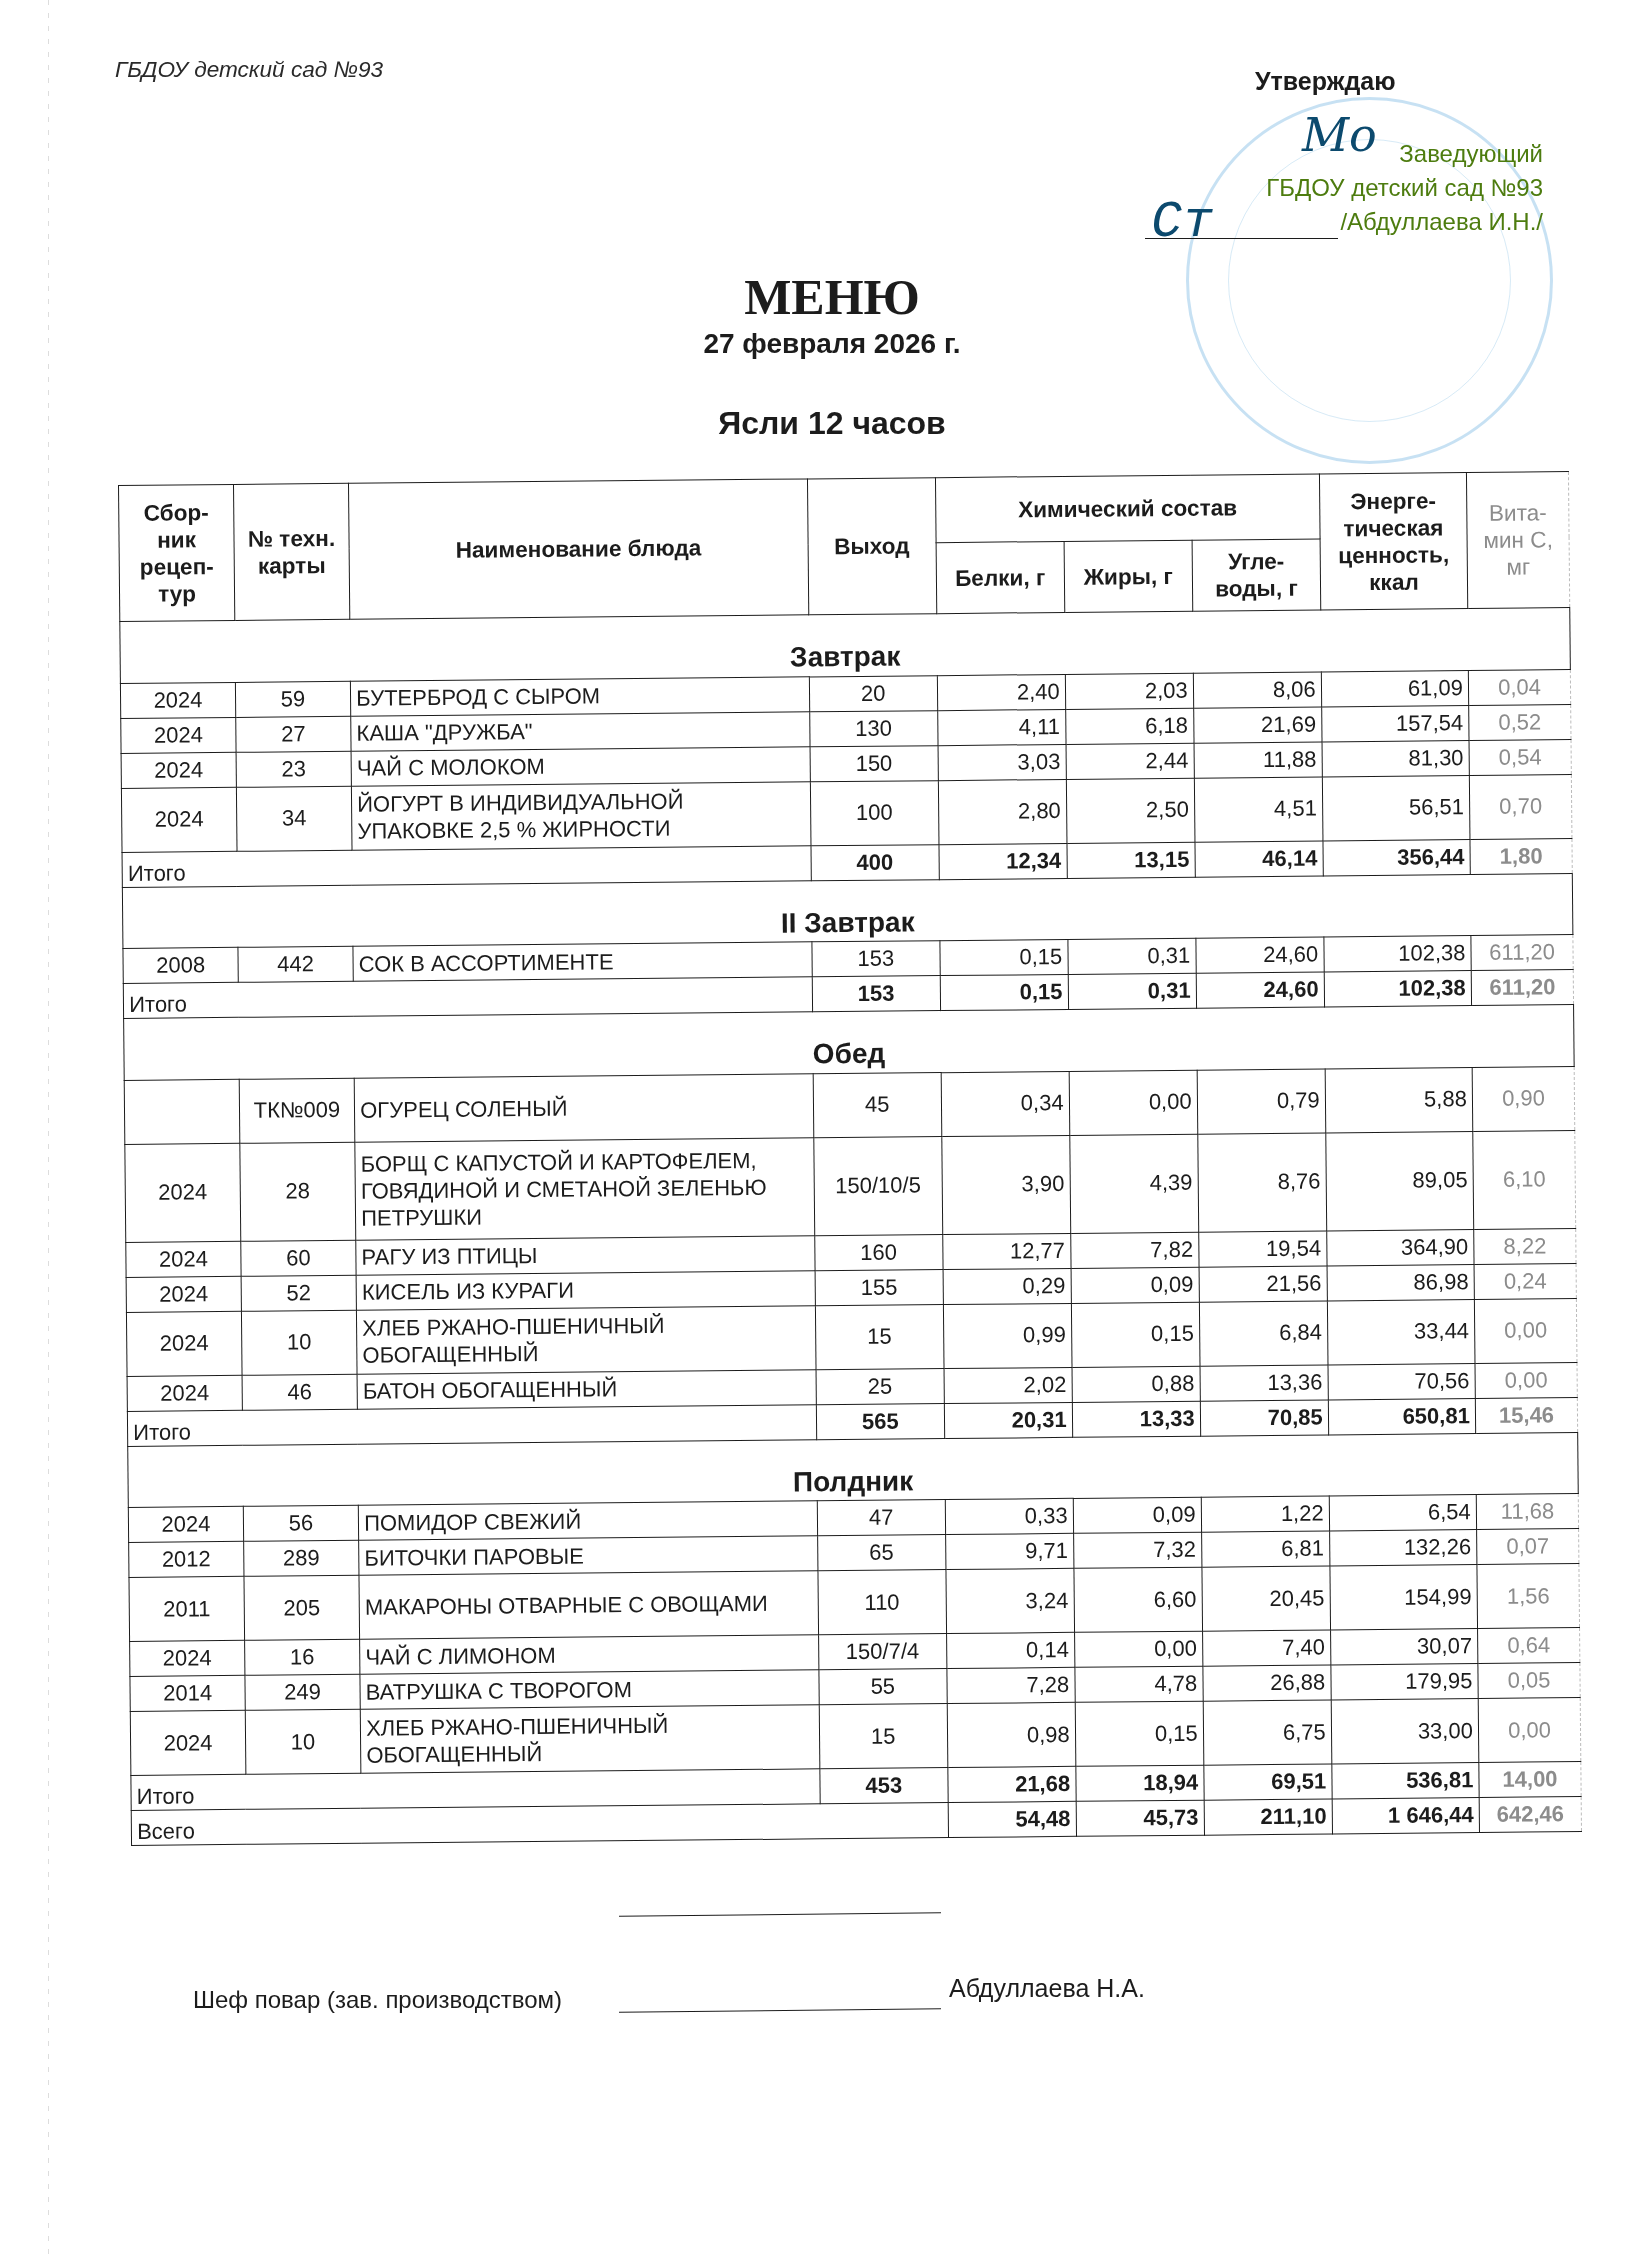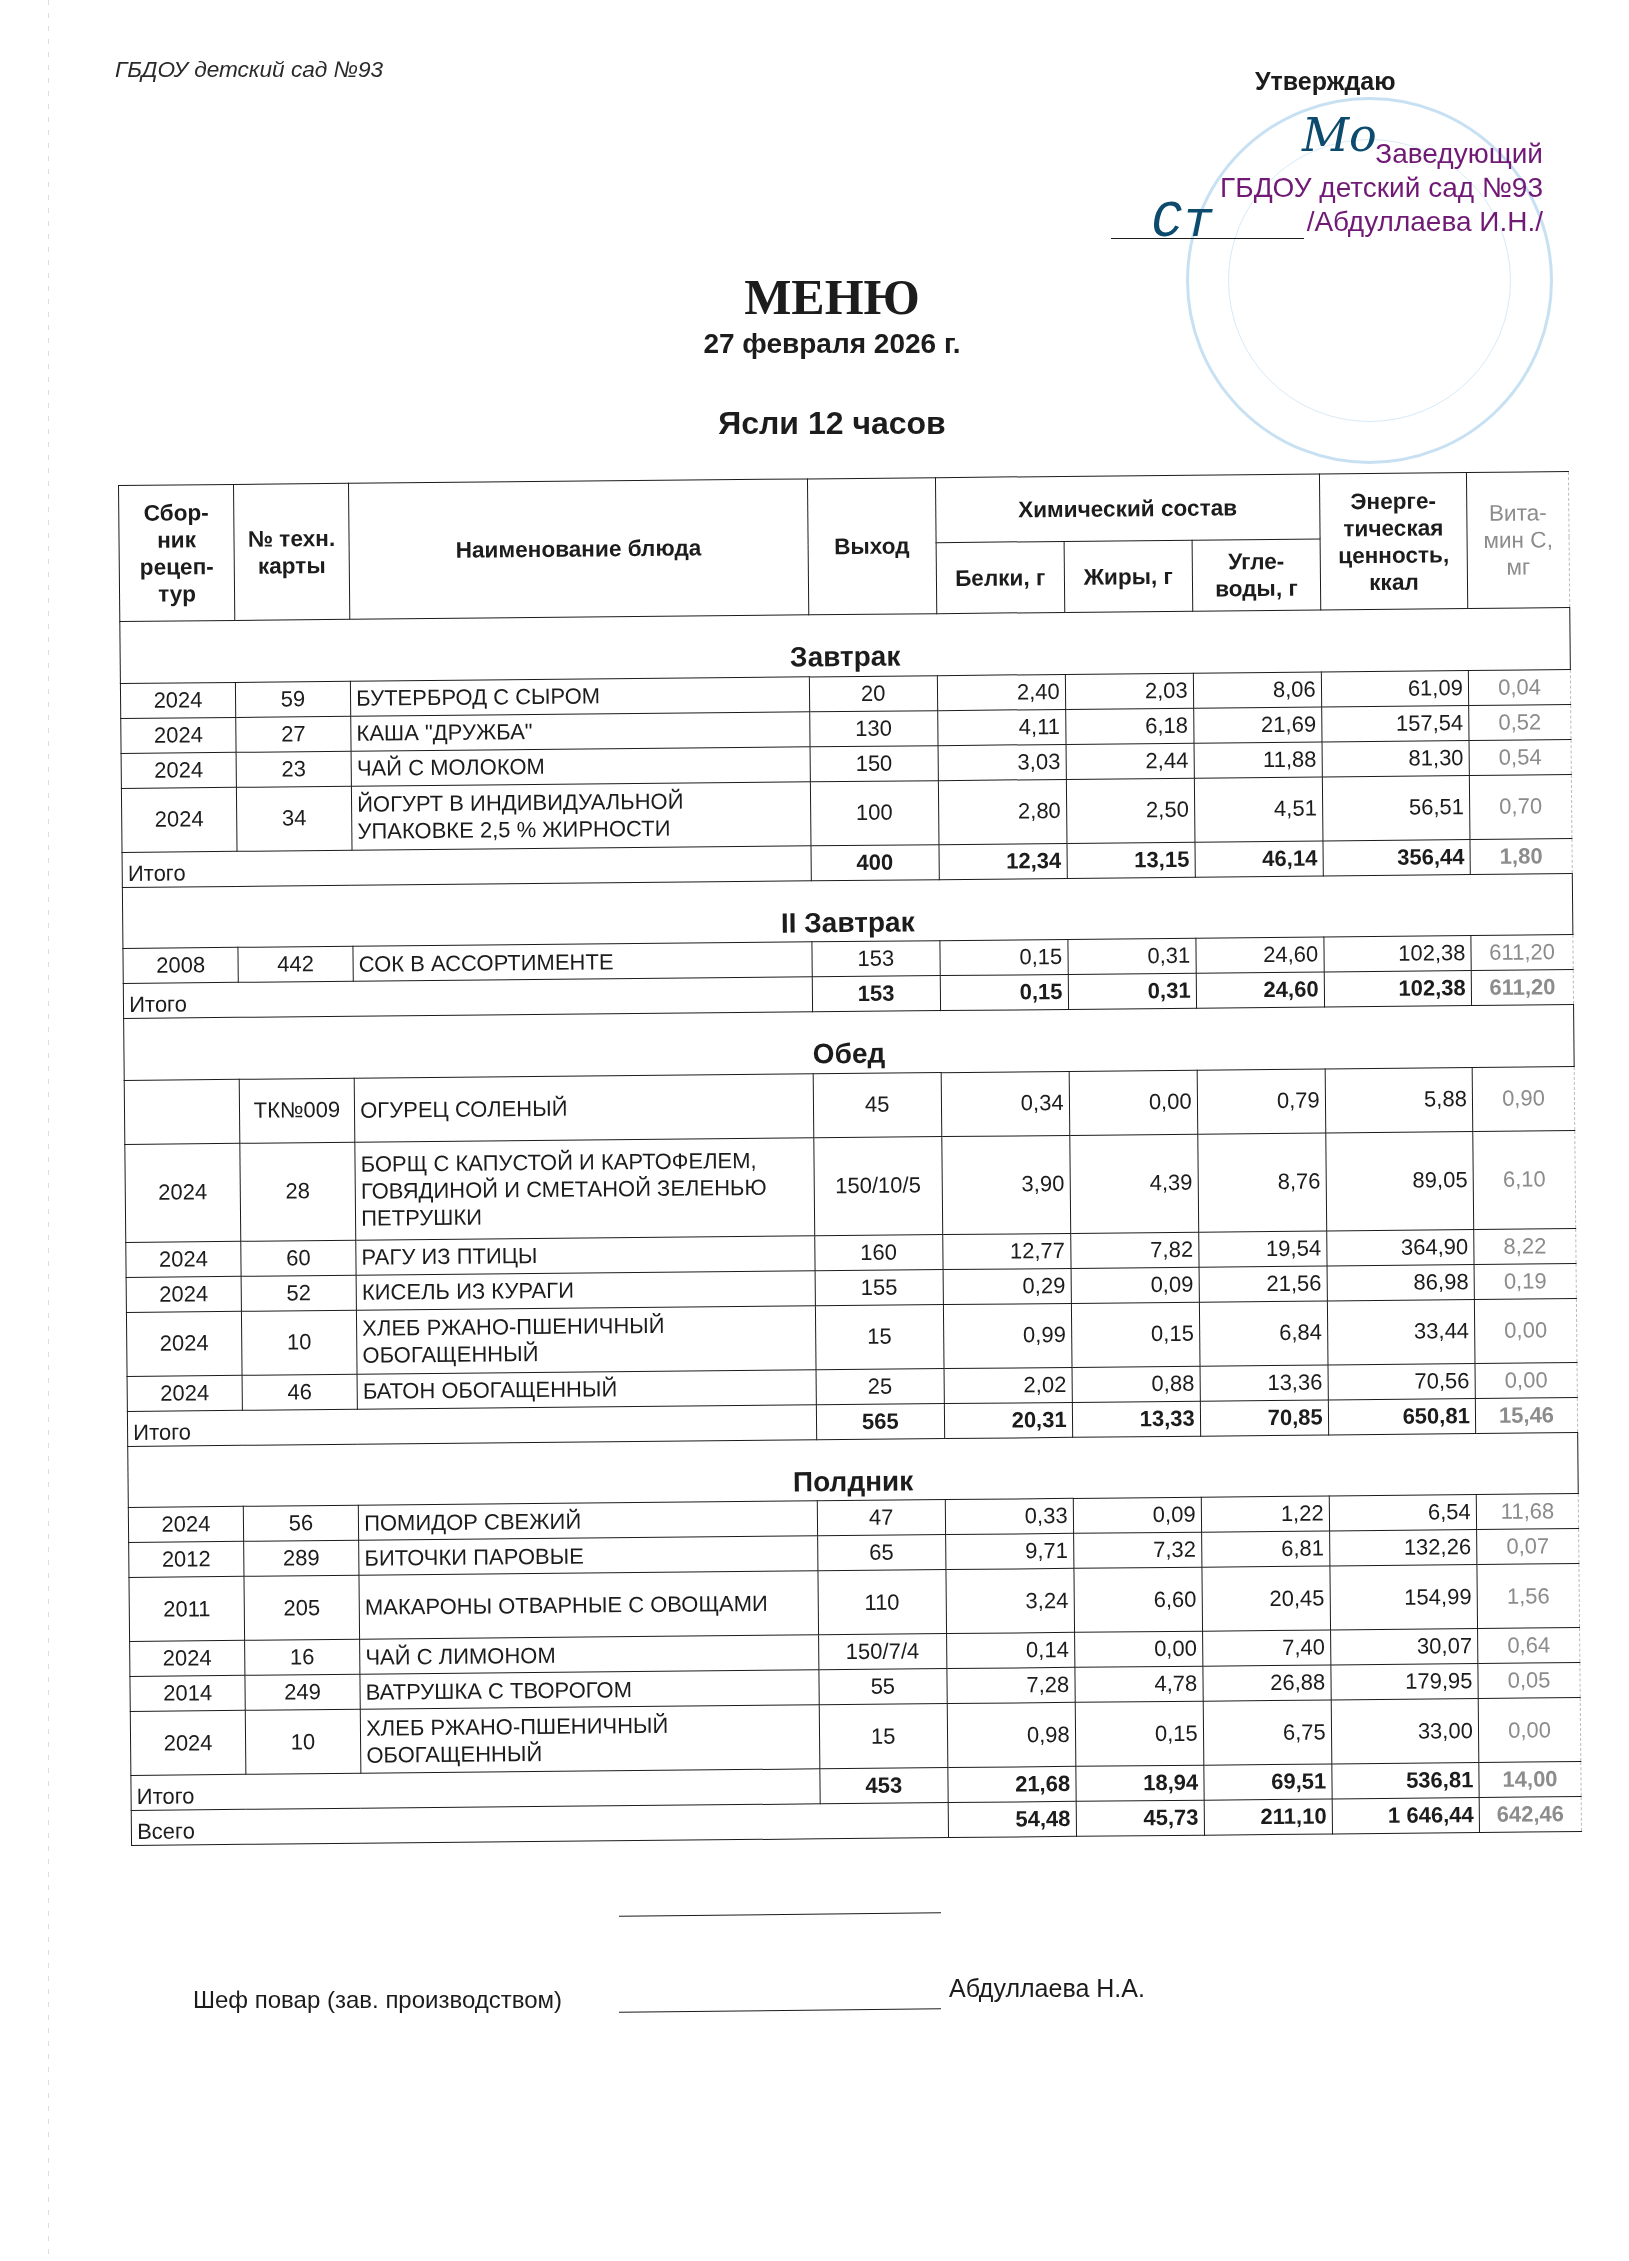--- a/index.html
+++ b/index.html
@@ -1,20 +1,20 @@
 <!DOCTYPE html>
 <html style="font-size:10.3px"><head>
 <meta charset="utf-8">
 <style>
   html, body { margin:0; padding:0; background:#ffffff; }
   body { width:1630px; height:2261px; position:relative; overflow:hidden; color:#1c1c1c;
          font-family:"Liberation Sans", sans-serif; }
   .org { position:absolute; left:115px; top:57px; font-size:22.6px; font-style:italic; color:#2a2a2a; }
   .approve { position:absolute; left:1255px; top:67px; font-size:25px; font-weight:bold; }
-  .approve-block { position:absolute; right:87px; top:137px; text-align:right; font-size:28px; line-height:34px; color:#701a75; }
+  .approve-block { position:absolute; right:87px; top:137px; text-align:right; font-size:24px; line-height:34px; color:#4d7c0f; }
   .sig-line { display:inline-block; width:193px; border-bottom:1.9px solid #1c1c1c; margin-right:2.6px; vertical-align:bottom; height:28px; }
   .stamp { position:absolute; left:1186px; top:97px; width:361px; height:361px; border:3.9px solid rgba(95,170,220,0.35);
            border-radius:50%; }
   .stamp::after { content:""; position:absolute; left:39px; top:39px; right:39px; bottom:39px; border:1.9px solid rgba(95,170,220,0.25); border-radius:50%; }
   .signature { position:absolute; font-family:"DejaVu Serif", serif; font-style:italic; color:#0c4a6e; font-size:46px; }
   .sig1 { left:1302px; top:108px; }
   .sig2 { left:1151px; top:193px; font-size:52px;font-family:Liberation Mono, monospace; }
   .title { position:absolute; left:0; width:1664px; text-align:center; top:268px; font-family:"Liberation Serif", serif; font-weight:bold; font-size:50px; }
   .date { position:absolute; left:0; width:1664px; text-align:center; top:328px; font-weight:bold; font-size:28px; }
   .group { position:absolute; left:0; width:1664px; text-align:center; top:405px; font-weight:bold; font-size:32px; }
@@ -195,21 +195,21 @@
       </tr>
       <tr class="row">
         <td class="c-sb">2024</td>
         <td class="c-no">52</td>
         <td class="c-name">КИСЕЛЬ ИЗ КУРАГИ</td>
         <td class="c-out">155</td>
         <td class="c-num">0,29</td>
         <td class="c-num">0,09</td>
         <td class="c-num">21,56</td>
         <td class="c-en">86,98</td>
-        <td class="c-vit">0,19</td>
+        <td class="c-vit">0,24</td>
       </tr>
       <tr class="row tall">
         <td class="c-sb">2024</td>
         <td class="c-no">10</td>
         <td class="c-name">ХЛЕБ РЖАНО-ПШЕНИЧНЫЙ ОБОГАЩЕННЫЙ</td>
         <td class="c-out">15</td>
         <td class="c-num">0,99</td>
         <td class="c-num">0,15</td>
         <td class="c-num">6,84</td>
         <td class="c-en">33,44</td>

